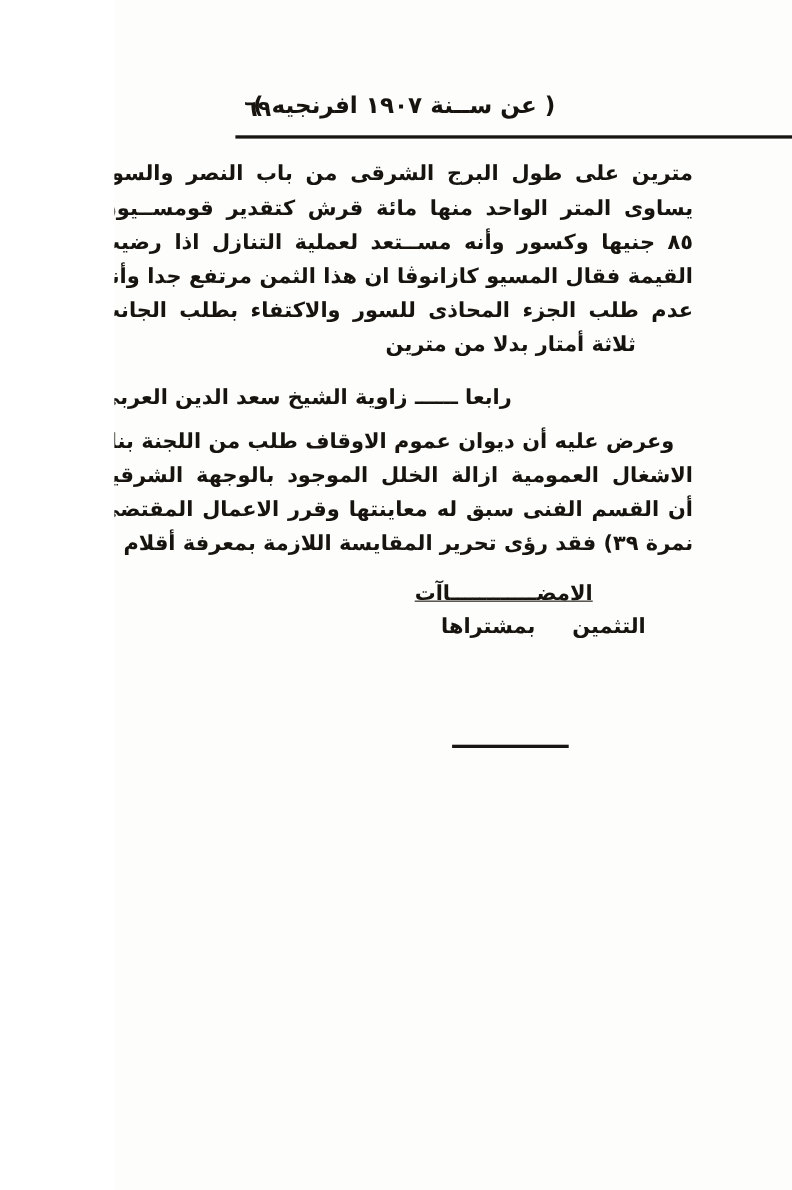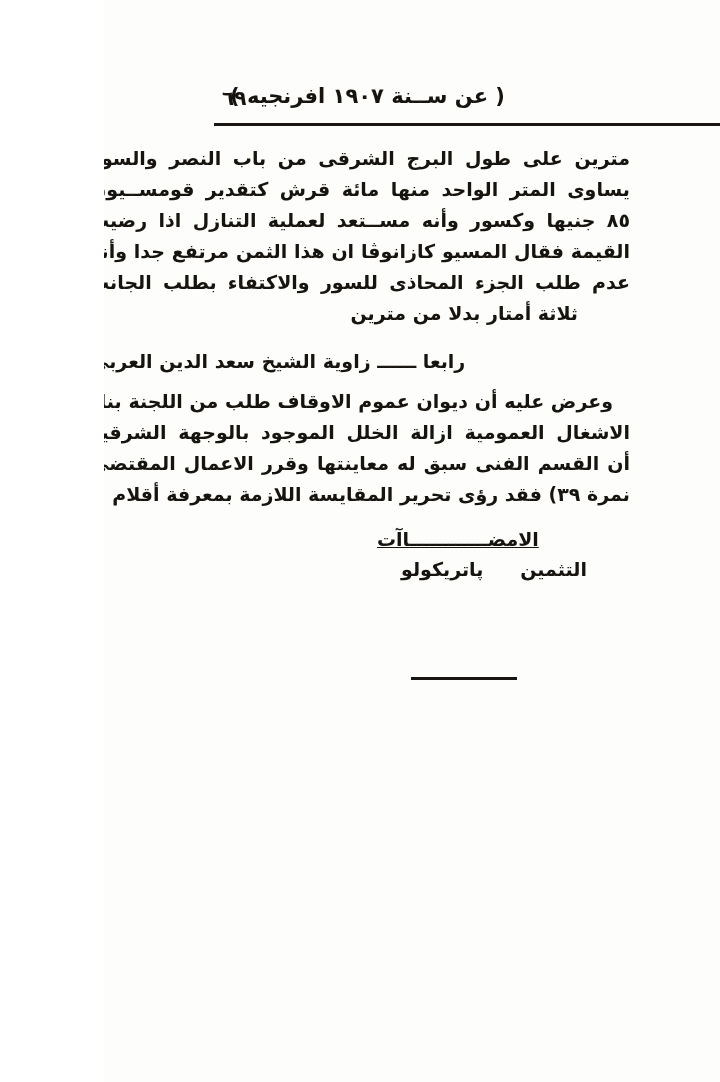--- a/index.html
+++ b/index.html
@@ -127,18 +127,18 @@
     <p class="jline line-indent-first">وعرض عليه أن ديوان عموم الاوقاف طلب من اللجنة بناء على مكاتبة نظارة</p>
     <p class="jline">الاشغال العمومية ازالة الخلل الموجود بالوجهة الشرقية من هذه الزاوية وبمـا</p>
     <p class="jline">أن القسم الفنى سبق له معاينتها وقرر الاعمال المقتضى اجراؤها فيها(راجع التقرير</p>
     <p class="jline line-end-right">نمرة ٣٩) فقد رؤى تحرير المقايسة اللازمة بمعرفة أقلام اللجنة</p>
   </div>
 
   <div class="sig-label">الامضــــــــــــاآت</div>
 
   <div class="sig-names">
     <span>التثمين</span>
-    <span>پاتريكولو</span>
+    <span>بمشتراها</span>
   </div>
 
   <div class="bottom-rule"></div>
 
 </div>
 
 </body></html>

